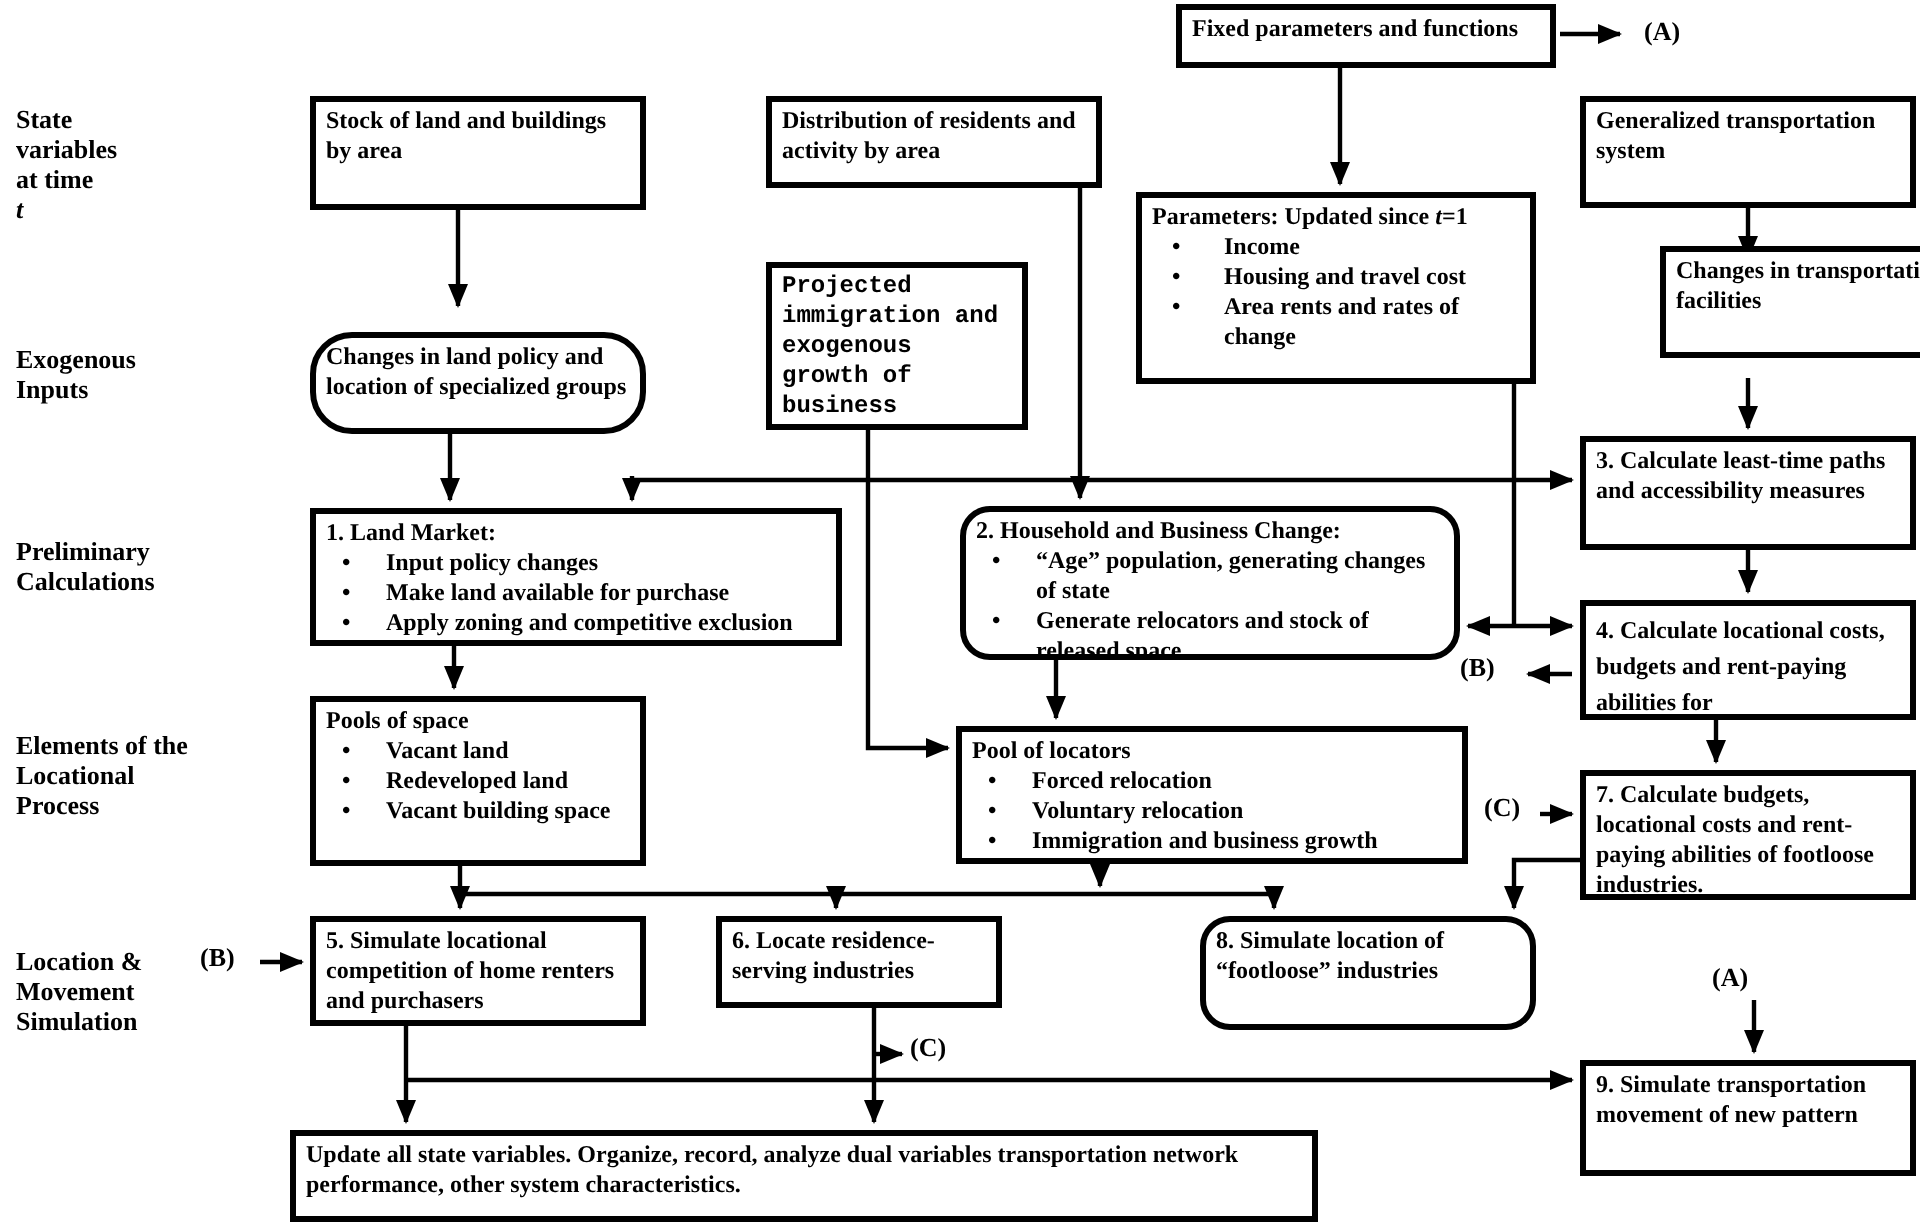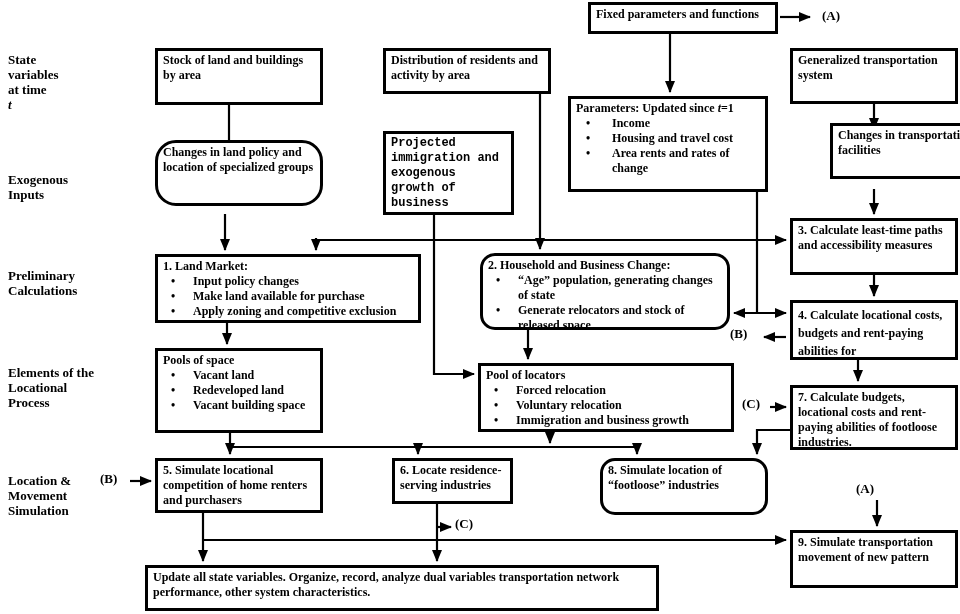--- a/index.html
+++ b/index.html
@@ -124,21 +124,21 @@
     <div class="bl">
         <span class="bu small">•</span>
         <span>Area rents and rates of change</span>
       </div>
   </div>
 
   <div class="box" style="left:383px;top:131px;width:131px;height:84px;font-family:Liberation Mono, monospace;">
     <span>Projected immigration and exogenous growth of business activity</span>
   </div>
 
-  <div class="box" style="left:155px;top:140px;width:168px;height:66px;border-radius:21px;">
+  <div class="box" style="left:155px;top:166px;width:168px;height:51px;border-radius:21px;">
     <span>Changes in land policy and location of specialized groups</span>
   </div>
 
   <div class="box" style="left:790px;top:123px;width:168px;height:56px;margin-left:40px;">
     <span>Changes in transportation facilities</span>
   </div>
 
   <div class="box" style="left:790px;top:218px;width:168px;height:57px;">
     <span>3. Calculate least-time paths and accessibility measures</span>
   </div>
@@ -209,21 +209,21 @@
   </div>
 
   <div class="box" style="left:790px;top:385px;width:168px;height:65px;">
     <span>7. Calculate budgets, locational costs and rent-paying abilities of footloose industries.</span>
   </div>
 
   <div class="box" style="left:155px;top:458px;width:168px;height:55px;">
     <span>5. Simulate locational competition of home renters and purchasers</span>
   </div>
 
-  <div class="box" style="left:392px;top:458px;width:121px;height:46px;">
+  <div class="box" style="left:358px;top:458px;width:143px;height:46px;">
     <span>6. Locate residence-serving industries</span>
   </div>
 
   <div class="box" style="left:600px;top:458px;width:168px;height:57px;border-radius:15px;">
     <span>8. Simulate location of “footloose” industries</span>
   </div>
 
   <div class="box" style="left:790px;top:530px;width:168px;height:58px;">
     <span>9. Simulate transportation movement of new pattern</span>
   </div>

